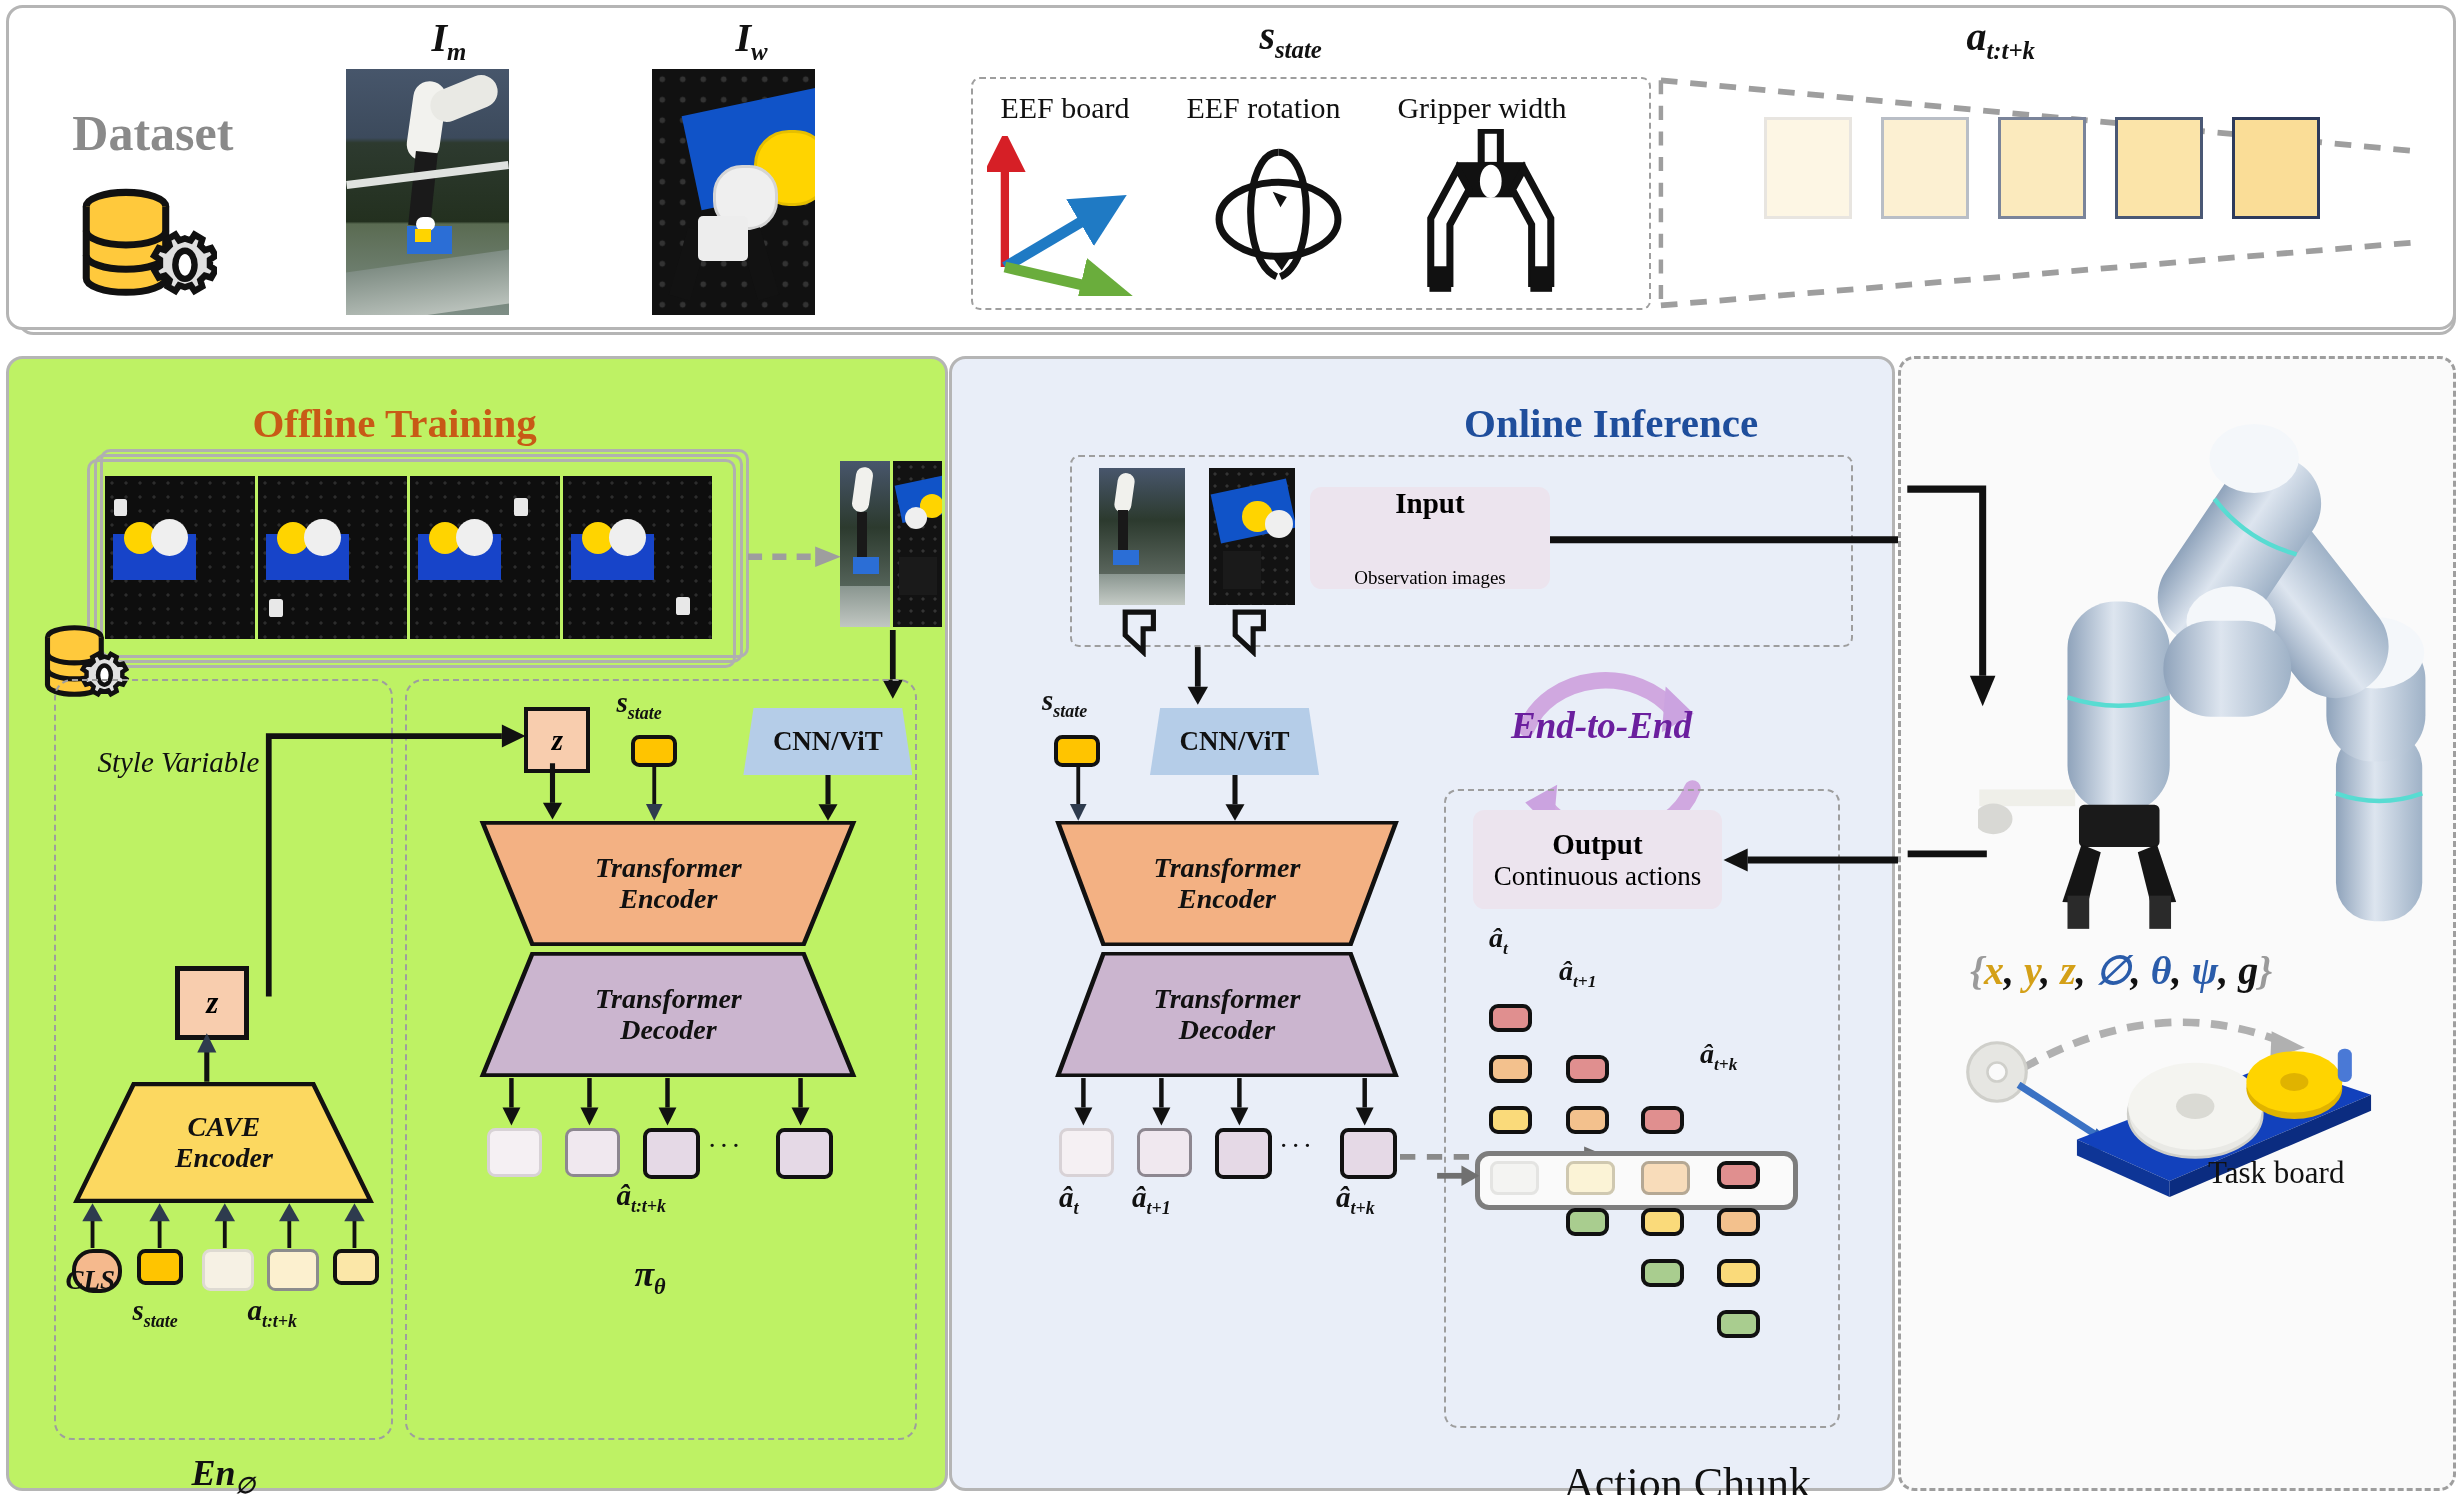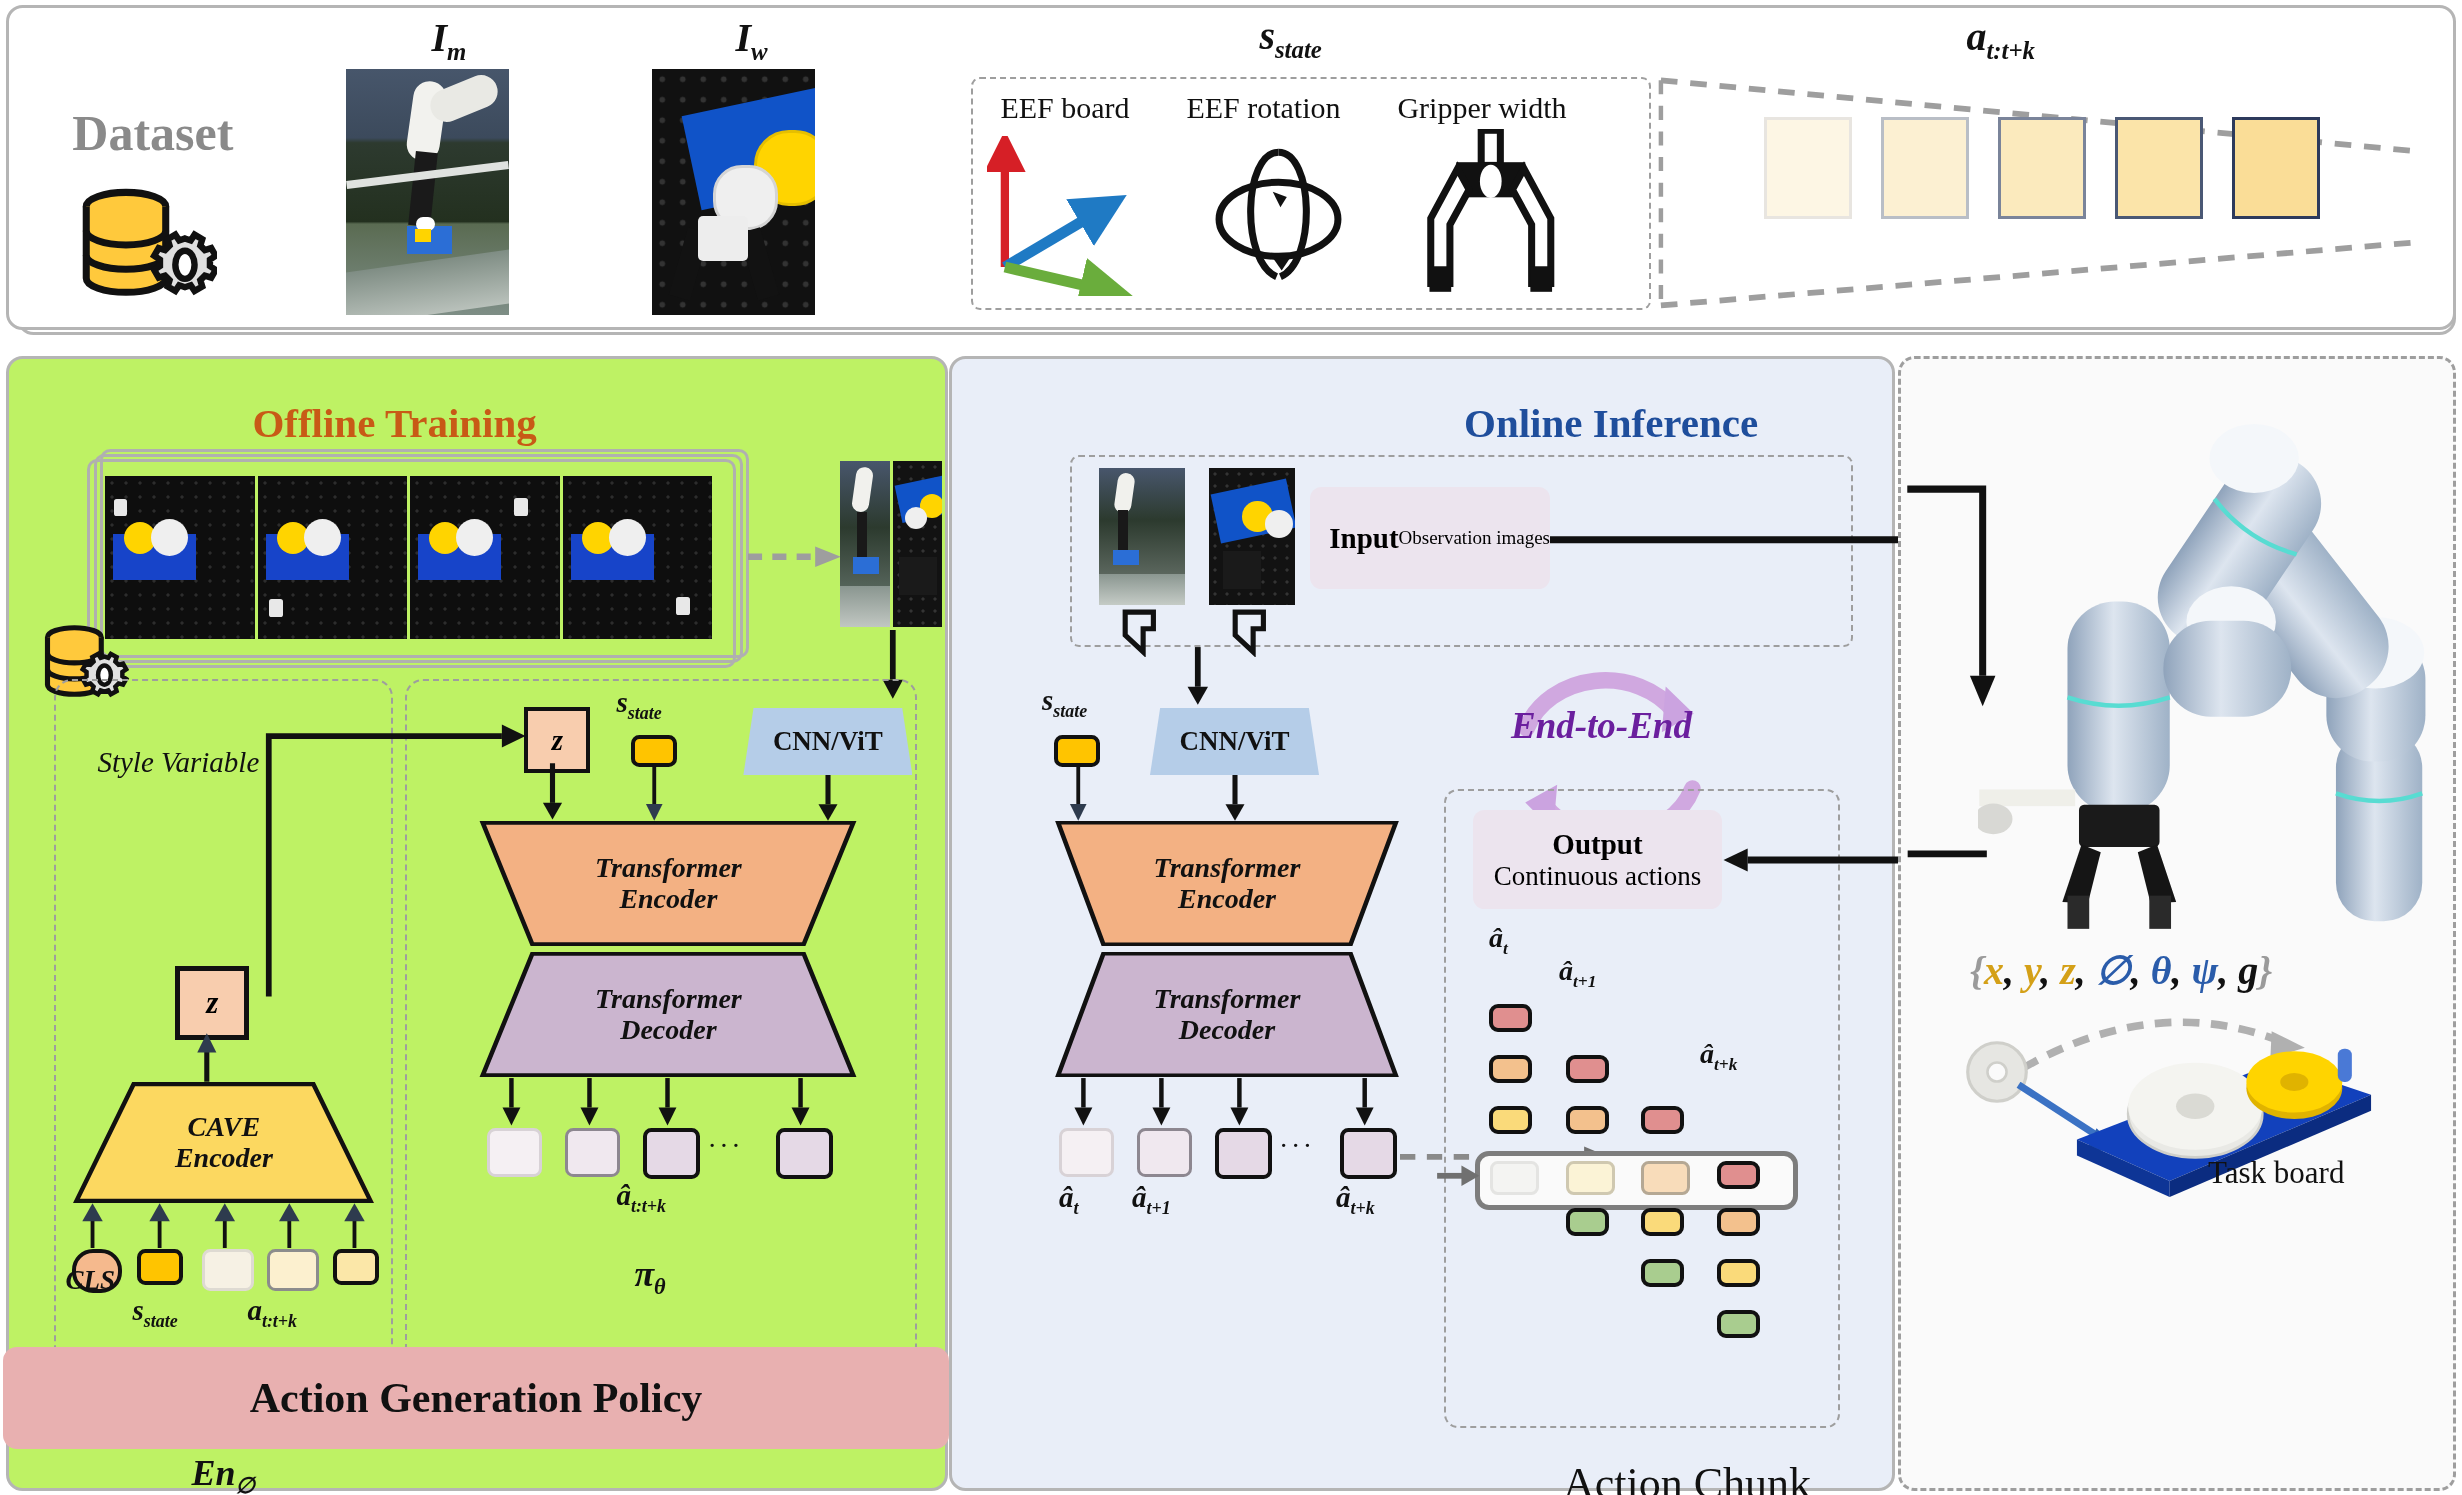--- a/index.html
+++ b/index.html
@@ -390,23 +390,20 @@
   <div class="abs lbl hdr-italic" style="left:123px;top:935px;font-size:29px;">
     <span>s</span><span class="sub">state</span>
   </div>
   <div class="abs lbl hdr-italic" style="left:238px;top:935px;font-size:29px;">
     <span>a</span><span class="sub">t:t+k</span>
   </div>
   <div class="abs lbl hdr-italic" style="left:182px;top:894px;font-size:36px;top:1093px;">
     <span>En</span><span class="sub">∅</span>
   </div>
 
-  <div class="policy-bar" style="left:-6.4px;top:988px;width:946px;height:102px;">
-    <span>Action Generation Policy</span>
-  </div>
 </div>
 
 <div class="abs panel" id="online-panel">
   <div class="abs section-title" style="left:512px;top:40px;color:#1f4e9c;">Online Inference</div>
 
   <div class="abs dashbox" style="left:118px;top:96px;width:783px;height:192px;"></div>
 
   <div class="abs" style="left:147px;top:109px;width:86px;height:137px;background:linear-gradient(180deg,#48566c,#2c3a2e 38%,#757f78);overflow:hidden;">
     <div class="abs" style="left:16.6px;top:5.1px;width:16.6px;height:40px;background:#f1f1ed;border-radius:8.3px;transform:rotate(8deg);"></div>
     <div class="abs" style="left:19px;top:42px;width:9.6px;height:40px;background:#191919;"></div>
@@ -426,21 +423,21 @@
         <path d="M8,8 L52,8 L52,34 L36,34 L36,70 L8,44 z" fill="none" stroke="#111" stroke-width="8"></path>
       </svg>
   </div>
   <div class="abs" style="left:278px;top:248px;">
     <svg width="45" height="50" viewBox="0 0 70 78">
         <path d="M8,8 L52,8 L52,34 L36,34 L36,70 L8,44 z" fill="none" stroke="#111" stroke-width="8"></path>
       </svg>
   </div>
 
   <div class="abs" style="left:358px;top:128px;width:240px;height:102px;background:#ece4ee;border-radius:11.5px;
-       display:flex;flex-direction:row;align-items:center;justify-content:flex-end;">
+       display:flex;flex-direction:column;align-items:center;justify-content:space-between;">
     <div style="font-size:29px;font-weight:bold;">Input</div>
     <div style="font-size:19px;">Observation images</div>
   </div>
 
   <div class="abs" style="left:598px;top:168px;">
     <svg width="358" height="25.6" viewBox="0 0 560 40">
         <line x1="0" y1="20" x2="555" y2="20" stroke="#111" stroke-width="11"></line>
       </svg>
   </div>
 

